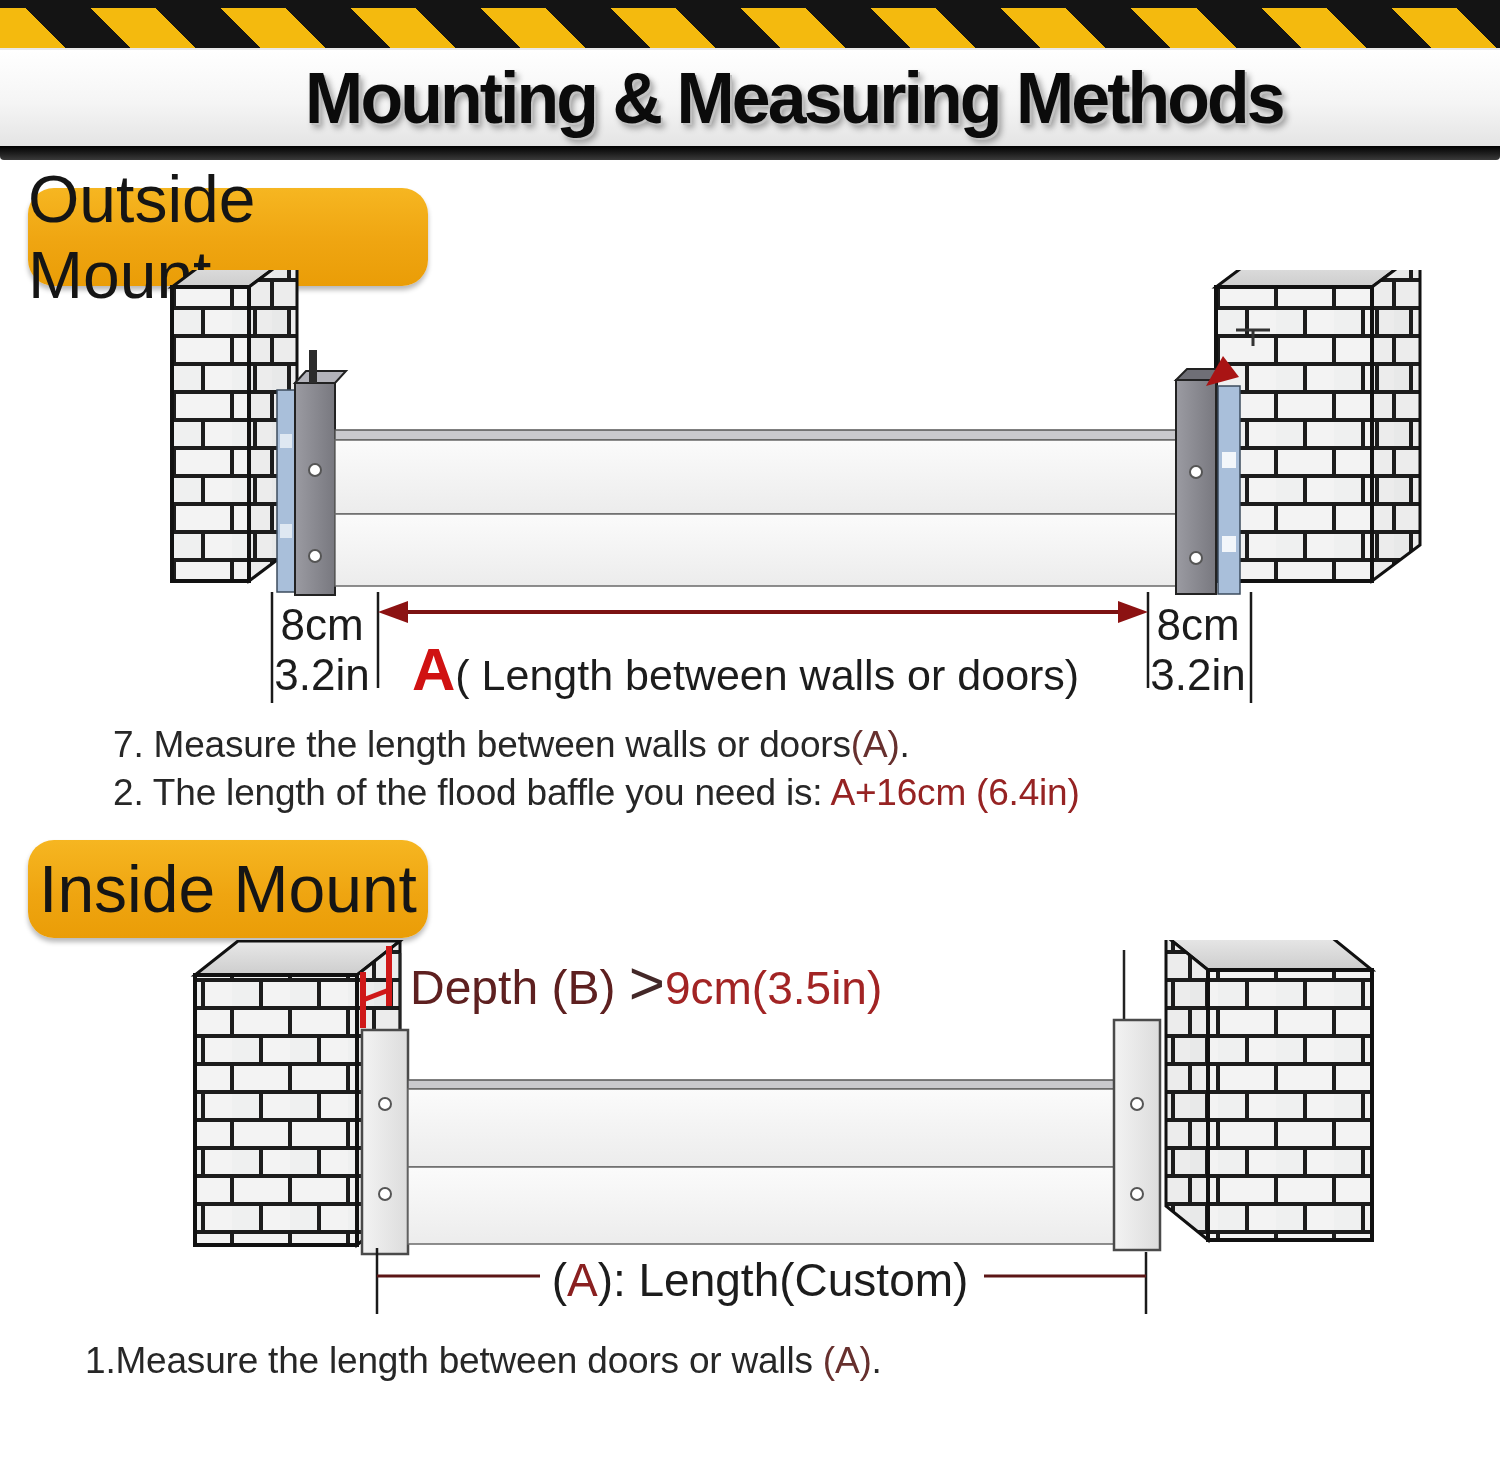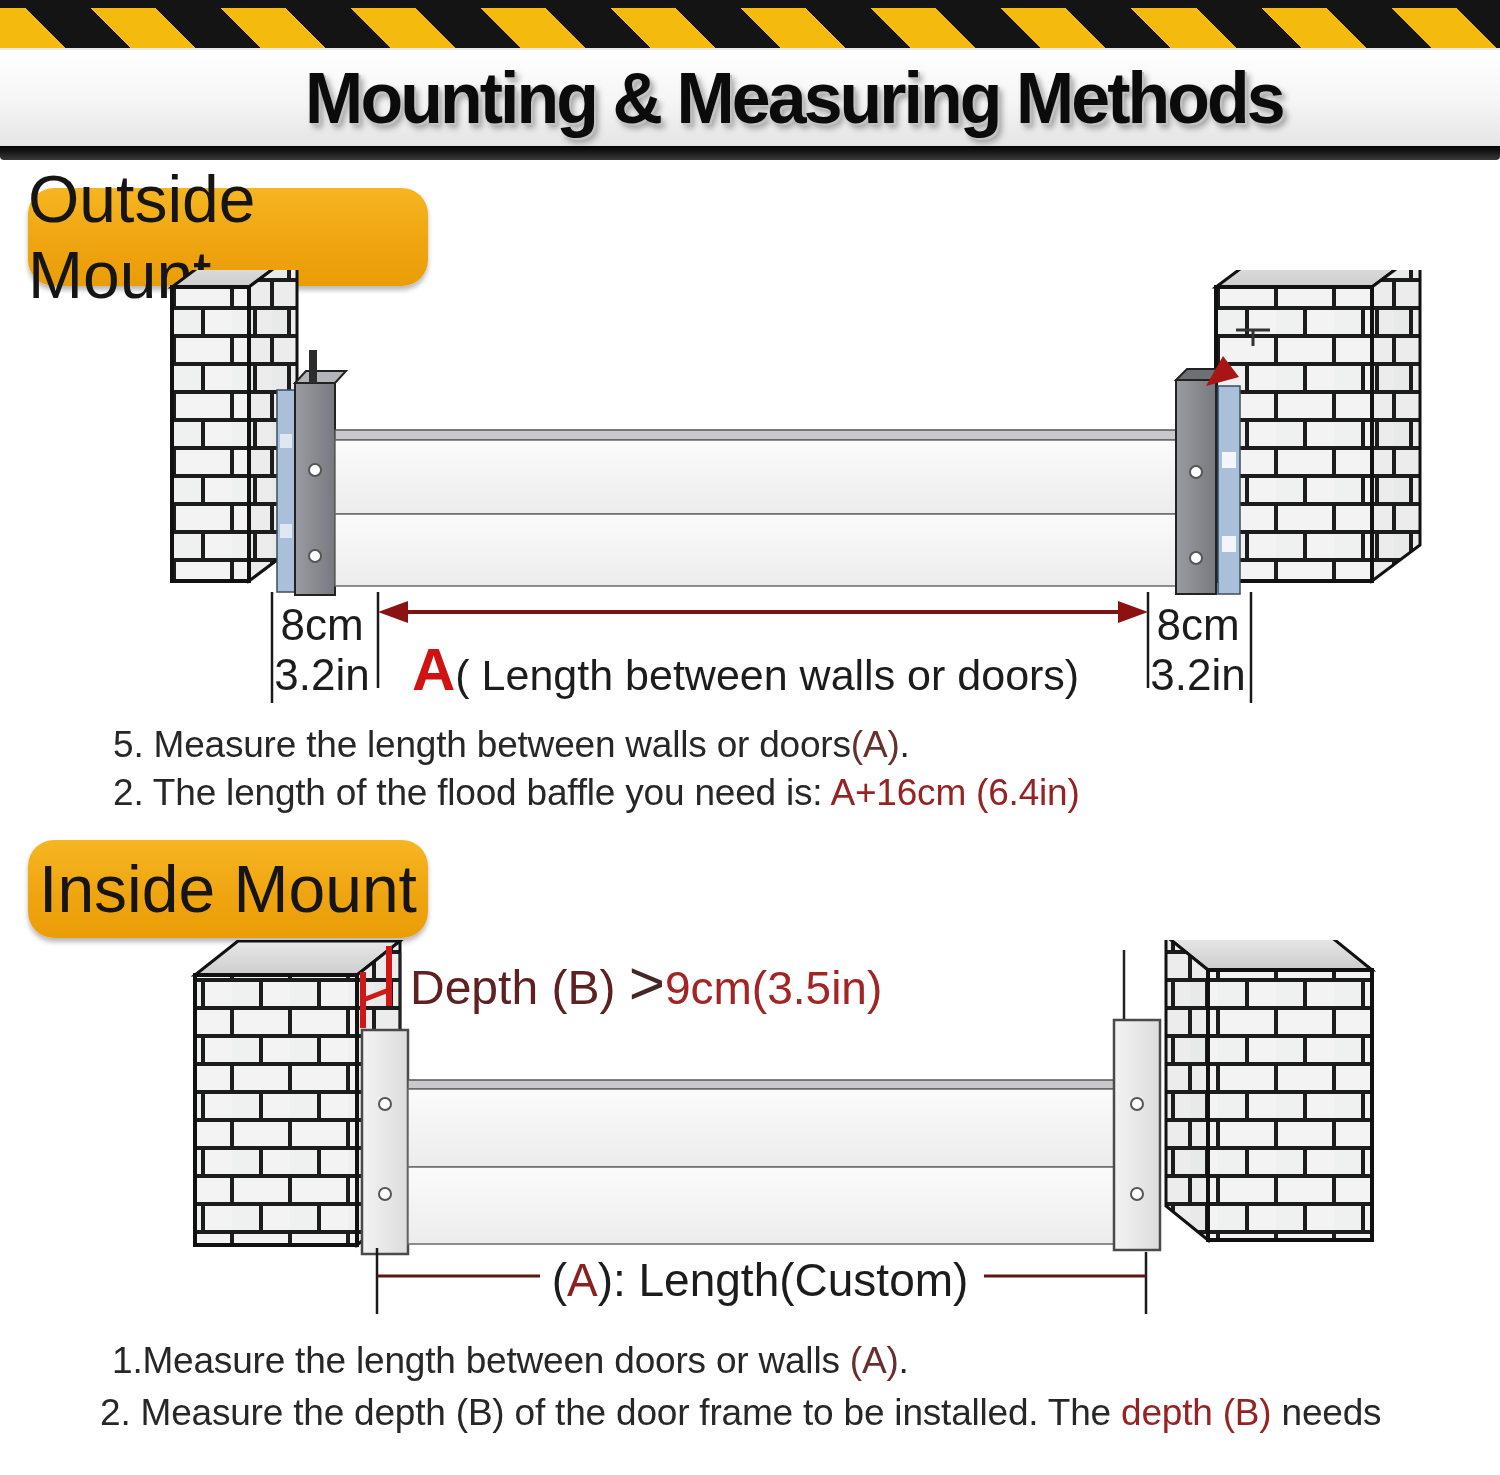--- a/index.html
+++ b/index.html
@@ -133,21 +133,21 @@
       <polygon points="378,612 408,601 408,623" fill="#8c1212"></polygon>
       <polygon points="1148,612 1118,601 1118,623" fill="#8c1212"></polygon>
     </g>
     <text x="322" y="640" text-anchor="middle" font-size="44" fill="#1c1c1c">8cm</text>
     <text x="322" y="690" text-anchor="middle" font-size="44" fill="#1c1c1c">3.2in</text>
     <text x="1198" y="640" text-anchor="middle" font-size="44" fill="#1c1c1c">8cm</text>
     <text x="1198" y="690" text-anchor="middle" font-size="44" fill="#1c1c1c">3.2in</text>
     <text x="412" y="690" font-size="43" fill="#1c1c1c"><tspan font-size="60" font-weight="bold" fill="#d01212">A</tspan><tspan>( Length between walls or doors)</tspan></text>
   </svg>
 
-  <div class="step" style="left:113px;top:724px"><span>5. Measure the length between walls or doors</span><span class="hl2">(A)</span><span>.</span></div>
+  <div class="step" style="left:113px;top:724px"><span>7. Measure the length between walls or doors</span><span class="hl2">(A)</span><span>.</span></div>
   <div class="step" style="left:113px;top:772px"><span>2. The length of the flood baffle you need is: </span><span class="hl">A+16cm (6.4in)</span><span></span></div>
 
   <div class="badge badge-inside">
     <span>Inside Mount</span>
   </div>
 
   <svg class="diag" style="top:940px" width="1500" height="390" viewBox="0 940 1500 390">
 
     <g>
       <polygon points="195,975 357,975 400,941 238,941" fill="url(#slabG)" stroke="#111" stroke-width="3"></polygon>
@@ -191,16 +191,15 @@
 
     <g>
       <line x1="377" y1="1248" x2="377" y2="1314" stroke="#1a1a1a" stroke-width="2.5"></line>
       <line x1="1146" y1="1252" x2="1146" y2="1314" stroke="#1a1a1a" stroke-width="2.5"></line>
       <line x1="377" y1="1276" x2="540" y2="1276" stroke="#5c1616" stroke-width="3"></line>
       <line x1="984" y1="1276" x2="1146" y2="1276" stroke="#5c1616" stroke-width="3"></line>
     </g>
     <text x="760" y="1296" text-anchor="middle" font-size="46" fill="#1c1c1c"><tspan>(</tspan><tspan fill="#8a2020">A</tspan><tspan>): Length(Custom)</tspan></text>
   </svg>
 
-  <div class="step" style="left:112px;top:1340px"><span>1.Measure the length between doors or walls </span><span class="hl2">(A)</span><span>.</span></div>
-  <div class="step" style="left:100px;top:1392px"><span>2. Measure the depth (B) of the door frame to be installed. The </span><span class="hl">depth (B)</span><span> needs</span></div>
+  <div class="step" style="left:85px;top:1340px"><span>1.Measure the length between doors or walls </span><span class="hl2">(A)</span><span>.</span></div>
 
 </div>
 
 </body></html>

